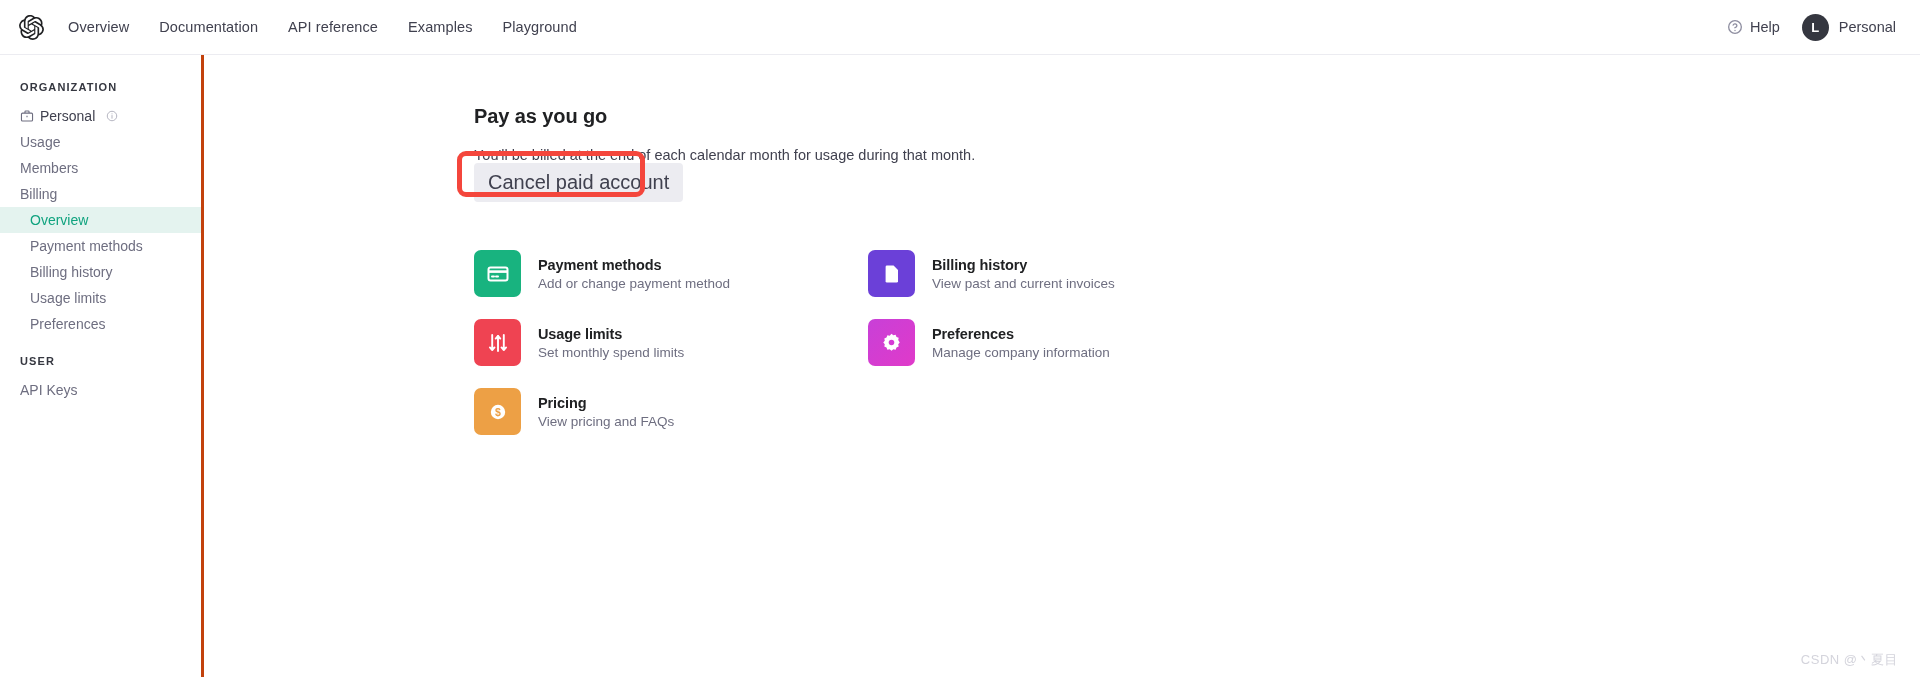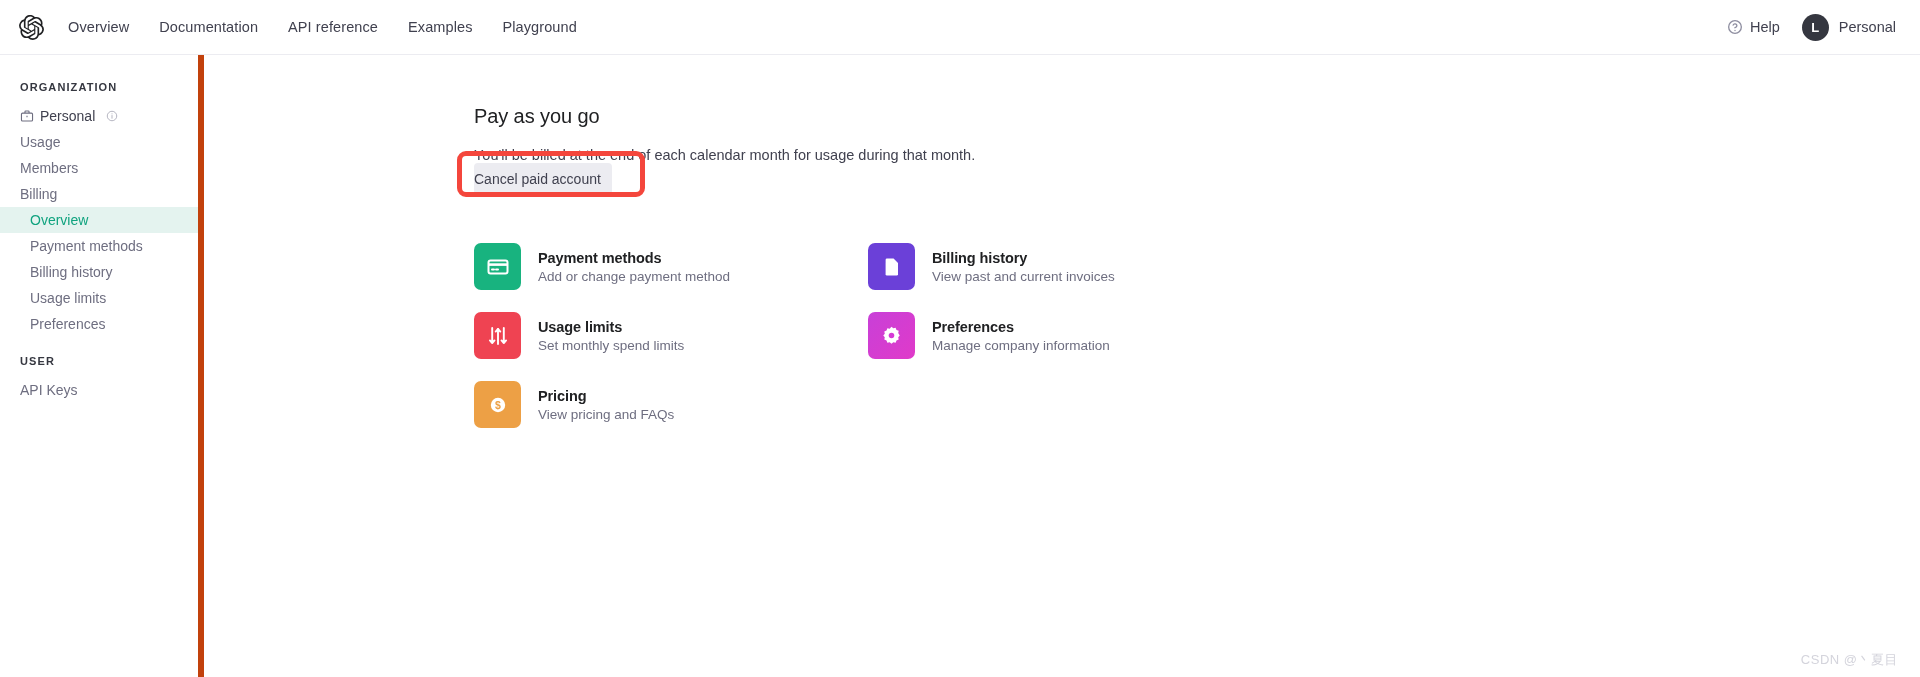--- a/index.html
+++ b/index.html
@@ -89,21 +89,21 @@
   .shell {
     display: flex;
     height: 622px;
     width: 100%;
   }
 
   
   .sidebar {
     width: 204px;
     flex: 0 0 204px;
-    border-right: 6px solid #c2410c;
+    border-right: 3px solid #c2410c;
     background: #ffffff;
     padding-top: 26px;
   }
   .side-section-title {
     font-size: 11px;
     font-weight: 700;
     letter-spacing: 1.1px;
     color: #353740;
     padding: 0 0 0 20px;
     margin-bottom: 10px;
@@ -137,21 +137,21 @@
   }
   .page-title {
     font-size: 31px;
     font-weight: 700;
     color: #202123;
     letter-spacing: -0.3px;
     margin-bottom: 36px;
   }
   .section-title {
     font-size: 20px;
-    font-weight: 400;
+    font-weight: 700;
     color: #202123;
     margin-bottom: 19px;
     letter-spacing: -0.1px;
   }
   .section-desc {
     font-size: 14.5px;
     color: #40414f;
   }
 
   
@@ -160,23 +160,23 @@
     display: inline-block;
     margin-bottom: 26px;
   }
   .cancel-btn {
     display: inline-flex;
     align-items: center;
     background: #ececf1;
     border: none;
     border-radius: 4px;
     font-family: "Liberation Sans", sans-serif;
-    font-size: 14px;
+    font-size: 20px;
     color: #40414f;
-    padding: 8px 0;
+    padding: 8px 14px;
     cursor: pointer;
     min-width: 138px;
   }
   .annot-box {
     position: absolute;
     left: -17px;
     top: -12px;
     width: 188px;
     height: 46px;
     border: 5px solid #f4463c;

